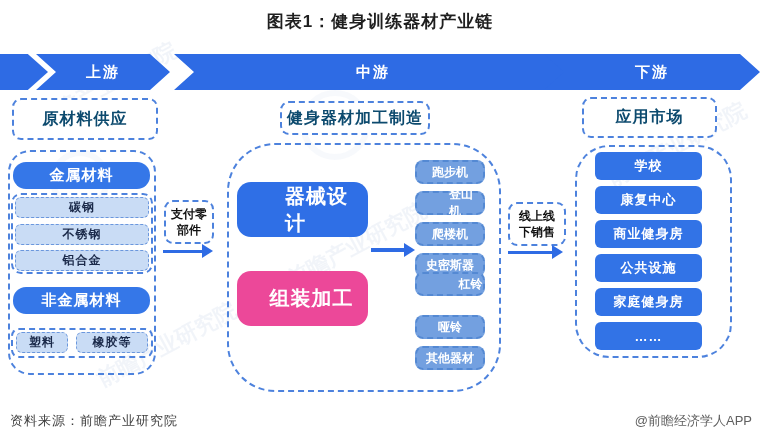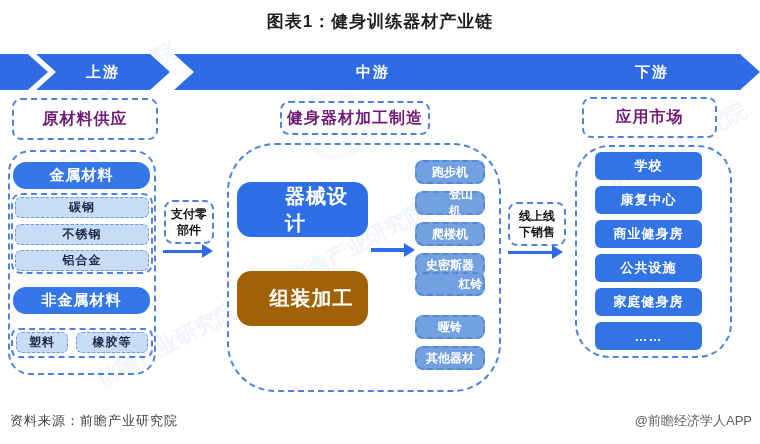--- a/index.html
+++ b/index.html
@@ -26,21 +26,21 @@
     position:absolute; top:54px; height:36px; background:#2e6be4;
     display:flex; align-items:center; justify-content:center;
     color:#fff; font-size:15px; font-weight:bold; letter-spacing:2px;
   }
   .chev-body { clip-path:polygon(0 0, calc(100% - 20px) 0, 100% 50%, calc(100% - 20px) 100%, 0 100%, 20px 50%); }
   .chev-lead { left:0; width:48px; clip-path:polygon(0 0, 58% 0, 100% 50%, 58% 100%, 0 100%); }
   
   .hdr {
     position:absolute; border:2px dashed #4d82dd; border-radius:9px; background:#fff;
     display:flex; align-items:center; justify-content:center;
-    font-weight:bold; font-size:16px; color:#701a75; letter-spacing:1px;
+    font-weight:bold; font-size:16px; color:#0c4a6e; letter-spacing:1px;
   }
   
   .cont { position:absolute; border:2px dashed #4d82dd; background:transparent; }
   
   .solid {
     position:absolute; background:#3577e8; color:#fff; font-weight:bold;
     display:flex; align-items:center; justify-content:center; letter-spacing:1px;
   }
   
   .bar {
@@ -125,21 +125,21 @@
     <span>部件</span>
   </div>
   <div class="arrow-line" style="left:163px; top:250px; width:39px;"></div>
   <div class="arrow-head" style="left:202px; top:244px;"></div>
 
   <div class="hdr" style="left:280px; top:101px; width:150px; height:34px;">健身器材加工制造</div>
 
   <div class="cont" style="left:227px; top:143px; width:274px; height:249px; border-radius:48px;"></div>
 
   <div class="solid" style="left:237px; top:182px; width:131px; height:55px; border-radius:14px; font-size:20px; background:#2f6fe6;padding-left:48px;">器械设计</div>
-  <div class="solid" style="left:237px; top:271px; width:131px; height:55px; border-radius:14px; font-size:20px; background:#a16207;padding-left:18px;">组装加工</div>
+  <div class="solid" style="left:237px; top:271px; width:131px; height:55px; border-radius:14px; font-size:20px; background:#ec4899;padding-left:18px;">组装加工</div>
 
   <div class="arrow-line" style="left:371px; top:248px; width:33px; height:4px;"></div>
   <div class="arrow-head" style="left:404px; top:243px;"></div>
 
   <div class="prod" style="top:160px;">跑步机</div>
   <div class="prod" style="top:191px;padding-left:32px;">登山机</div>
   <div class="prod" style="top:222px;">爬楼机</div>
   <div class="prod" style="top:253px;">史密斯器</div>
   <div class="prod" style="top:272px;padding-left:41px;">杠铃</div>
   <div class="prod" style="top:315px;">哑铃</div>

